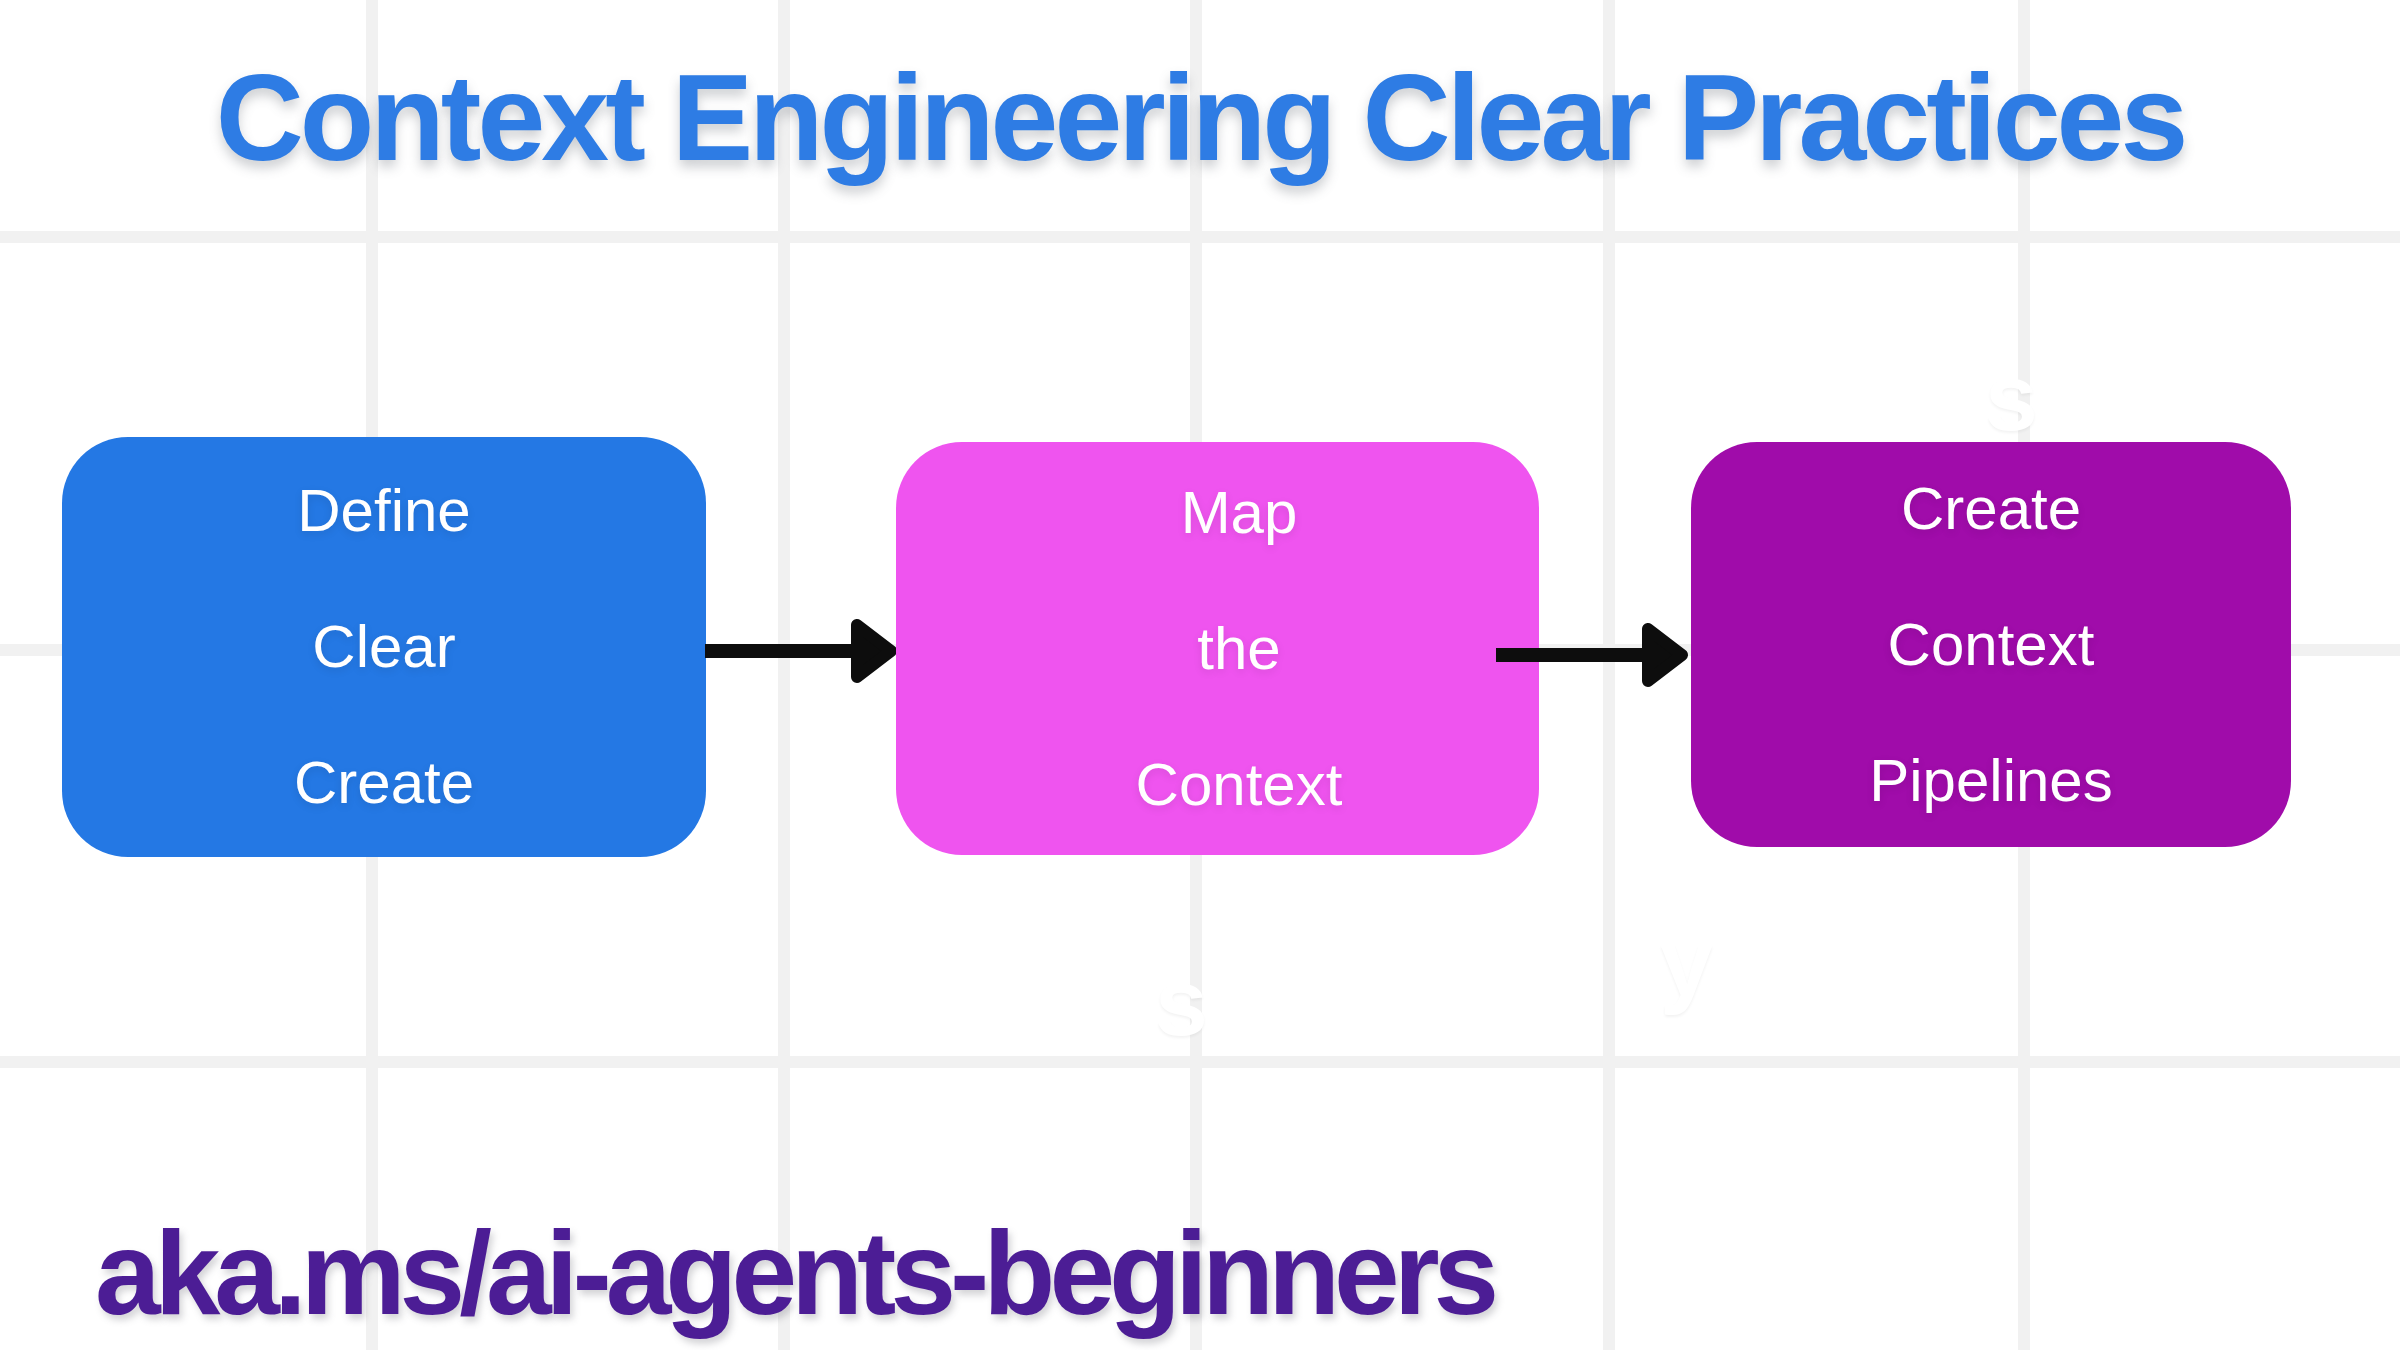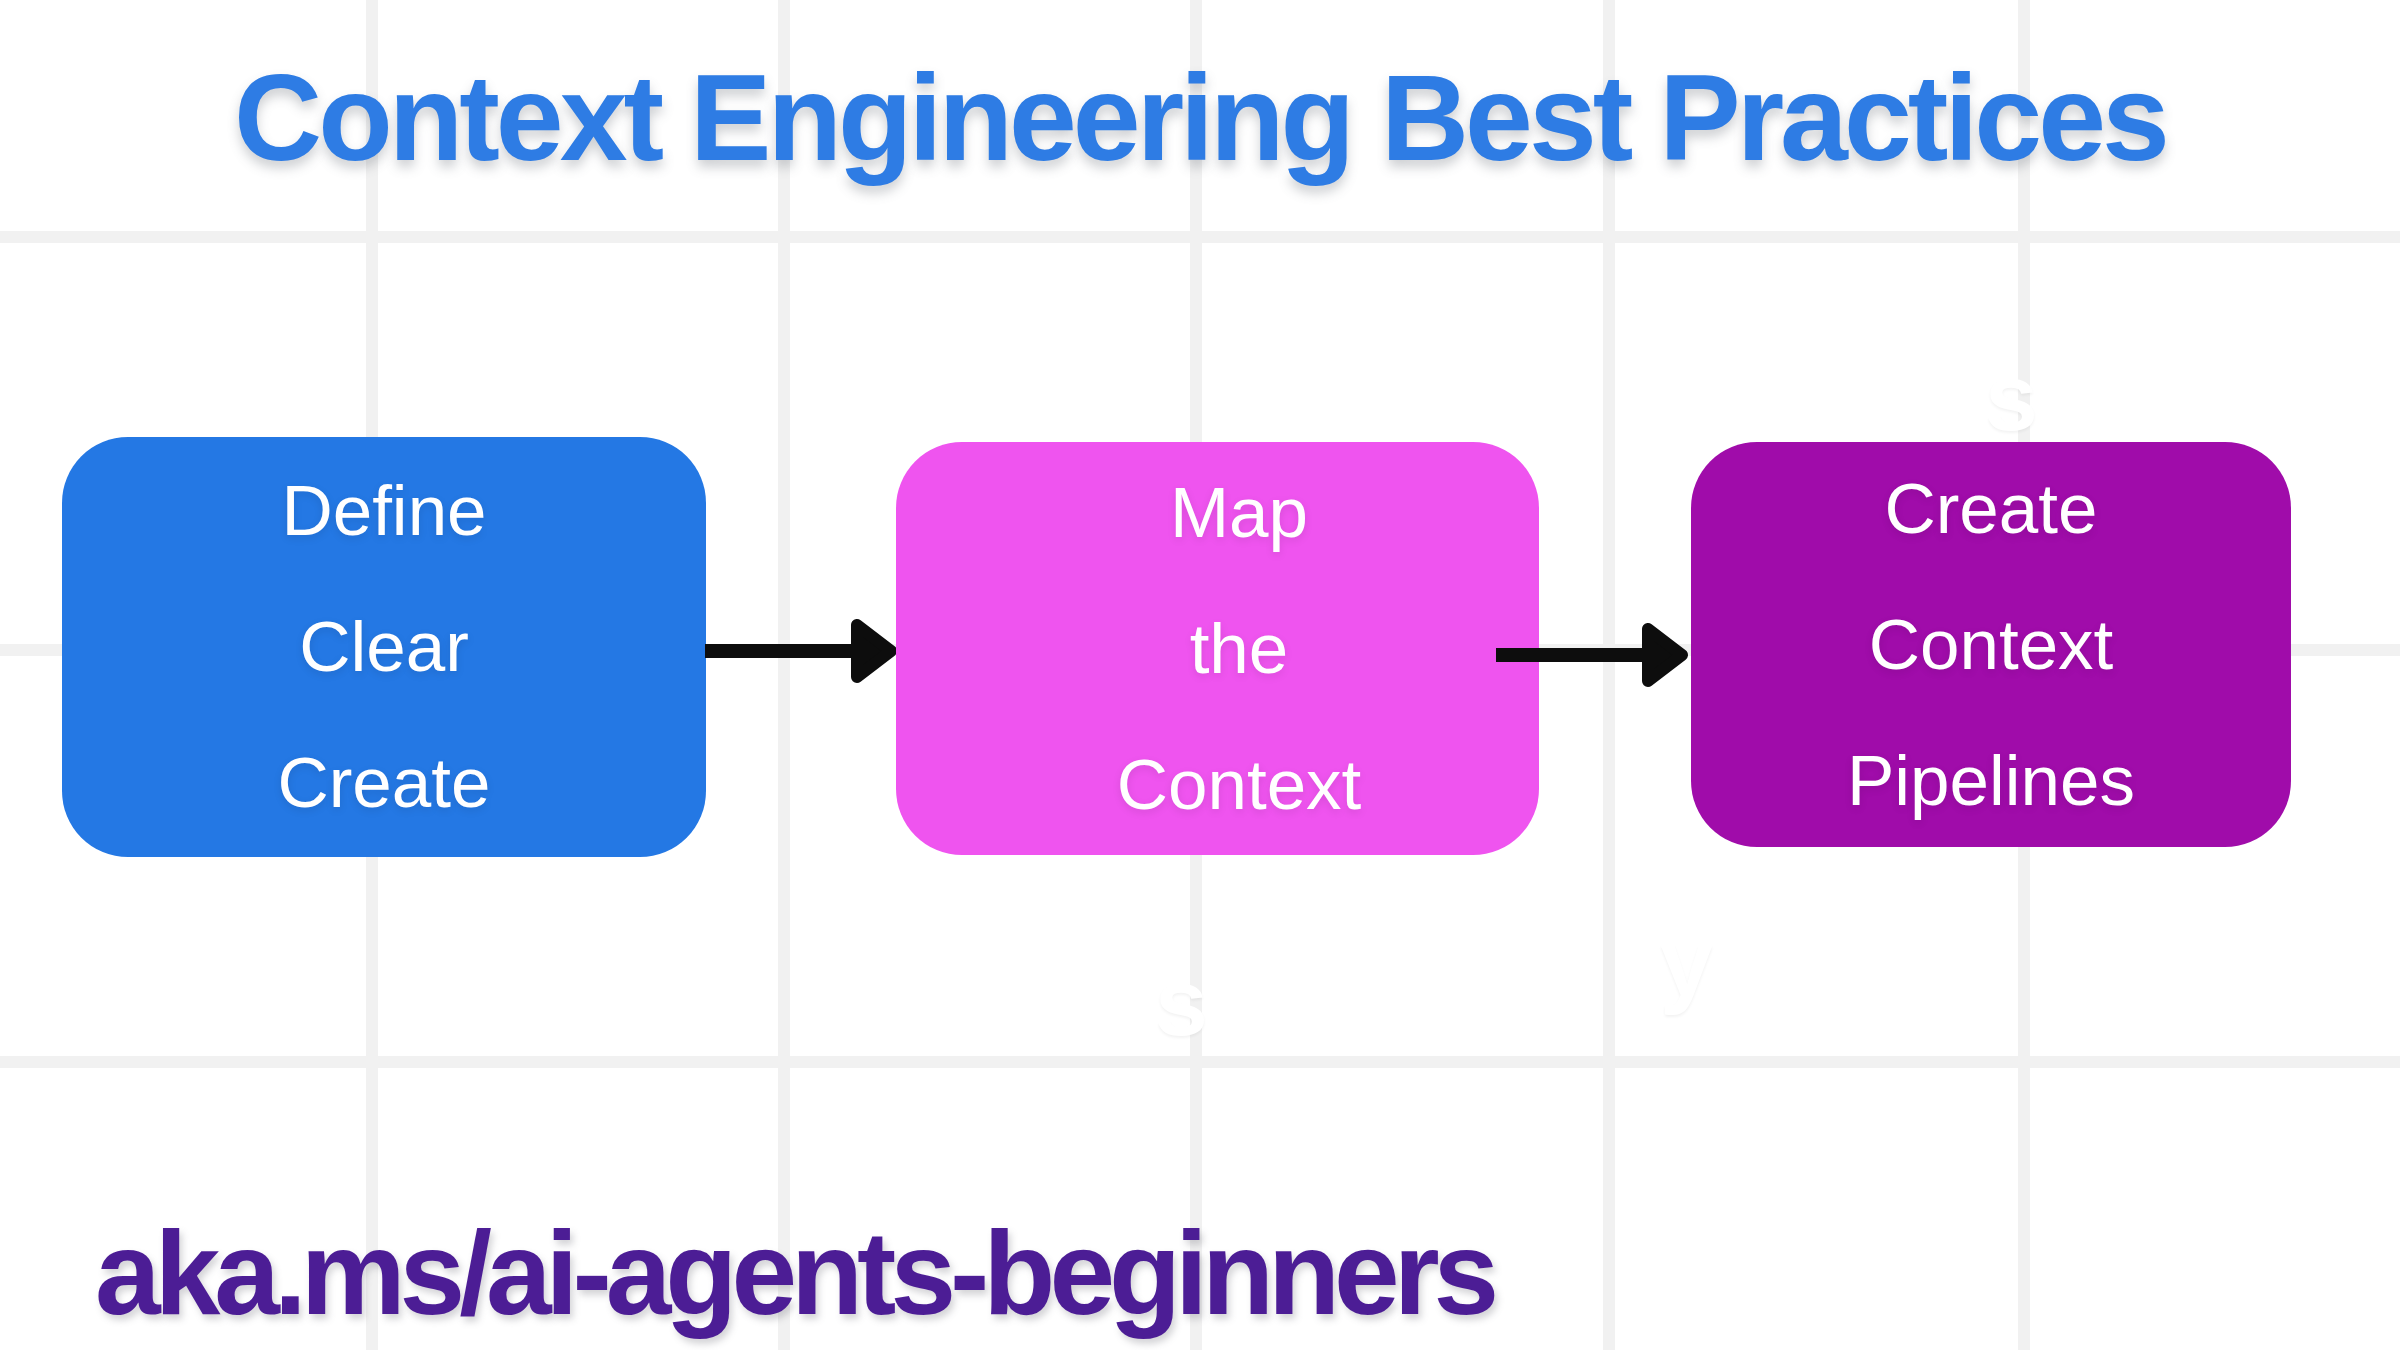--- a/index.html
+++ b/index.html
@@ -62,21 +62,21 @@
   
   .step {
     position: absolute;
     z-index: 3;
     border-radius: 66px;
     display: flex;
     flex-direction: column;
     justify-content: center;
     align-items: center;
     color: #FFFFFF;
-    font-size: 71px;
+    font-size: 60px;
     font-weight: 400;
     line-height: 136px;
     text-align: center;
     text-shadow: 0 3px 8px rgba(0,0,0,0.10);
   }
   .step-1 { left: 62px;   top: 437px; width: 644px; height: 420px; background: #2478E4; }
   .step-2 { left: 896px;  top: 442px; width: 600px; height: 413px; background: #EF54EF; padding-left: 43px; }
   .step-3 { left: 1691px; top: 442px; width: 600px; height: 405px; background: #A00CAA; }
 
   
@@ -108,21 +108,21 @@
   <div class="grid-line grid-v grid-v4"></div>
   <div class="grid-line grid-v grid-v5"></div>
   <div class="grid-line grid-h grid-h1"></div>
   <div class="grid-line grid-h grid-h2"></div>
   <div class="grid-line grid-h grid-h3"></div>
 
   <span class="ghost ghost-1">s</span>
   <span class="ghost ghost-2">s</span>
   <span class="ghost ghost-3">y</span>
 
-  <h1 class="title">Context Engineering Best Practices</h1>
+  <h1 class="title">Context Engineering Clear Practices</h1>
 
   <div class="step step-1">
     <div class="step-line">Define</div>
     <div class="step-line">Clear</div>
     <div class="step-line">Create</div>
   </div>
 
   <svg class="arrow arrow-1" width="194" height="72" viewBox="0 0 194 72">
     <rect x="0" y="29" width="152" height="14" fill="#0D0D0D"></rect>
     <polygon points="152,10 152,62 186,36" fill="#0D0D0D" stroke="#0D0D0D" stroke-width="12" stroke-linejoin="round"></polygon>

